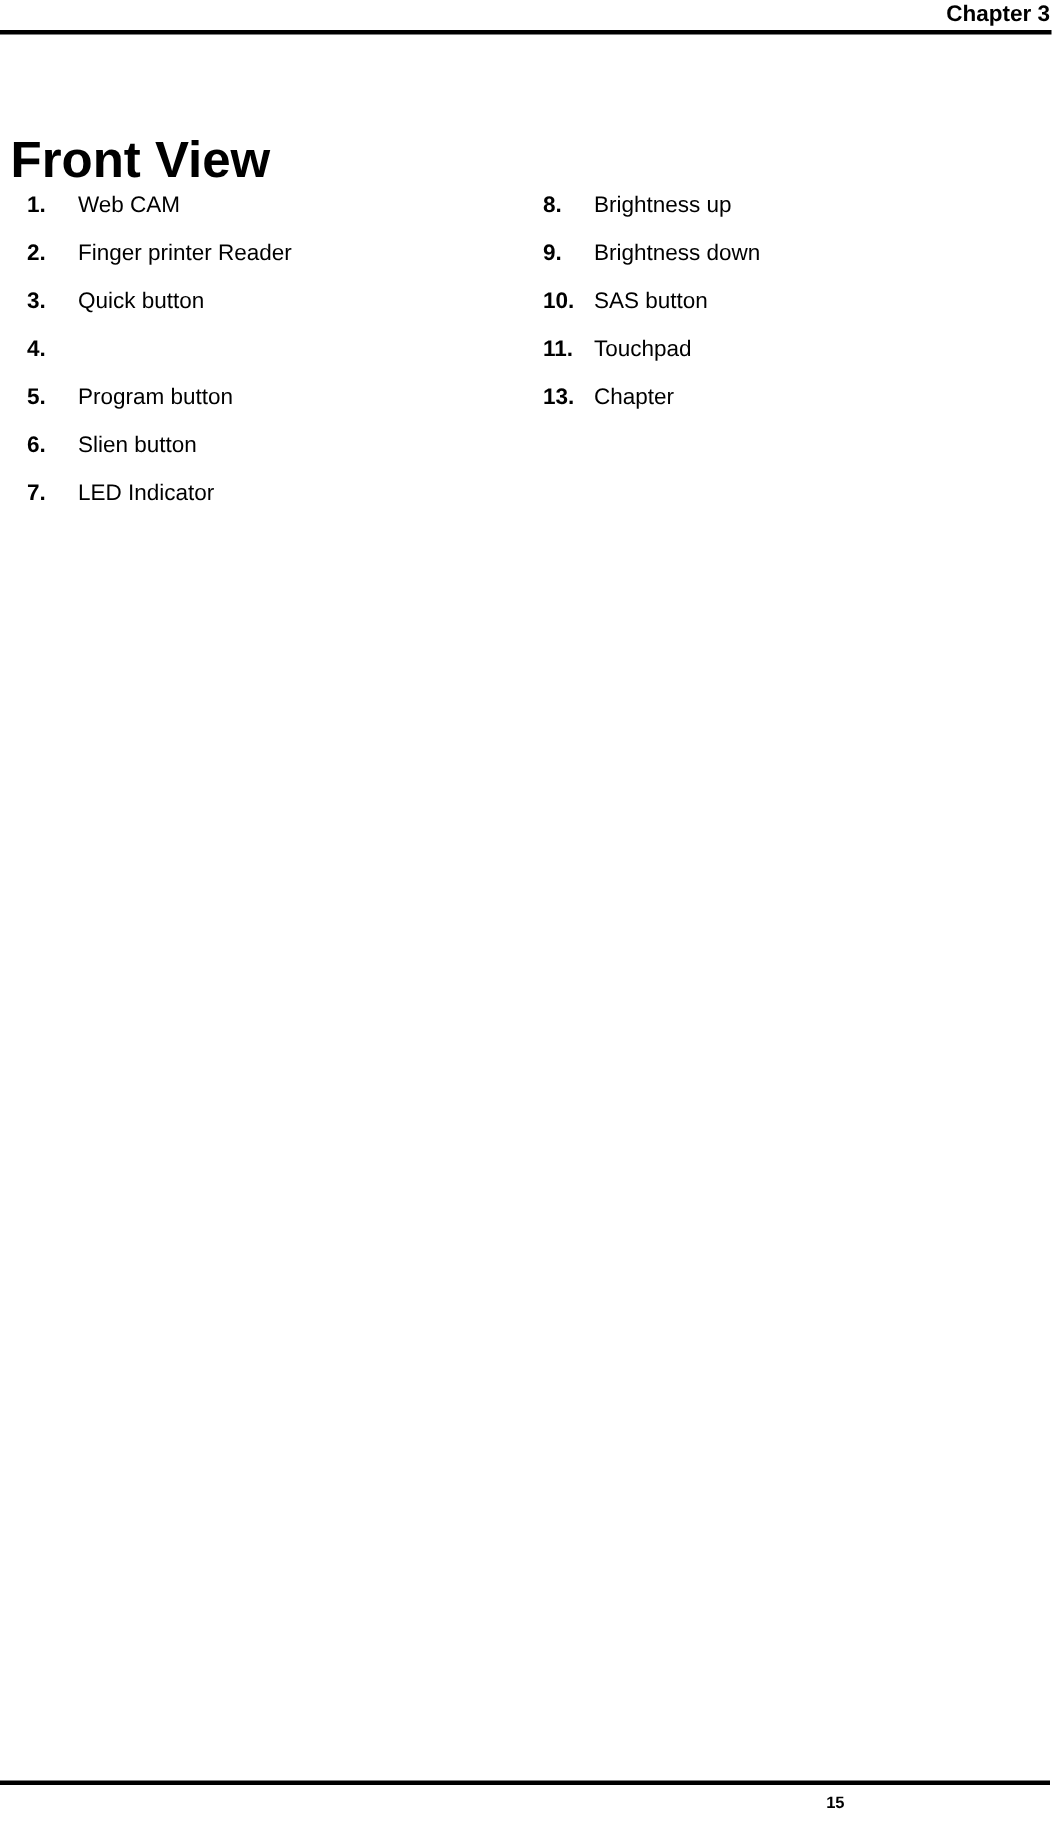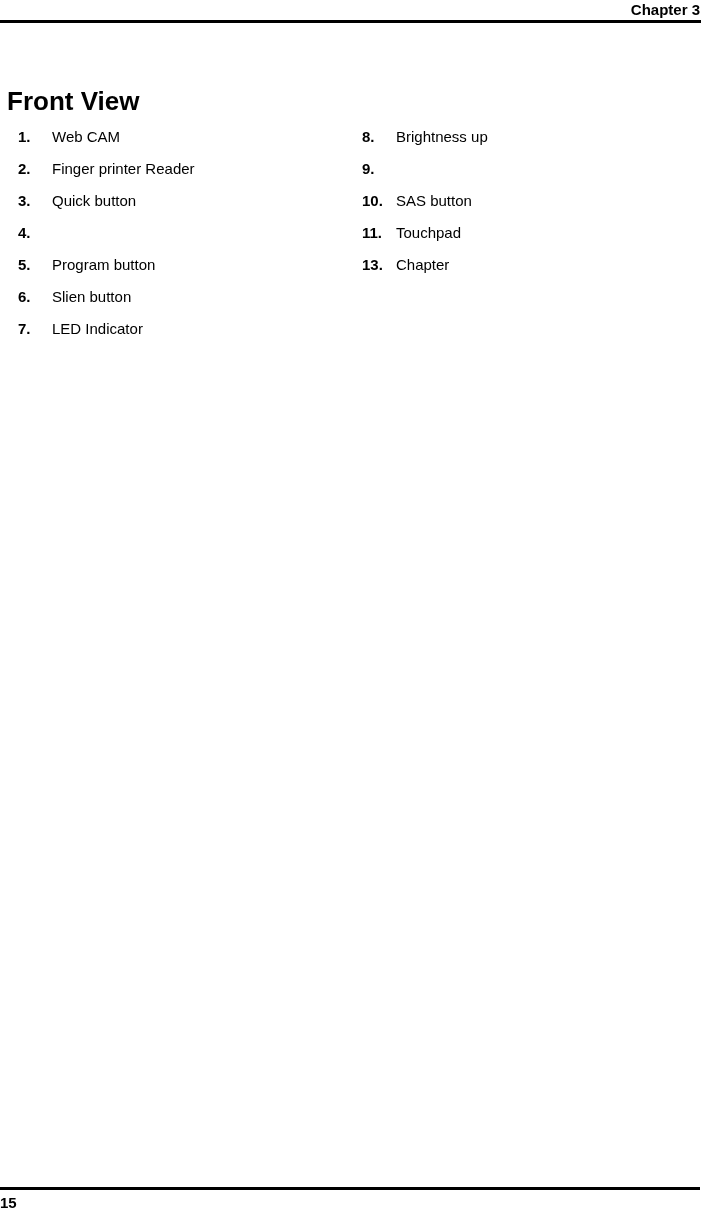--- a/index.html
+++ b/index.html
@@ -50,21 +50,21 @@
     width: 701px;
     height: 3px;
     background: #000000;
   }
 
   
   .section-title {
     position: absolute;
     left: 7px;
     top: 69px;
-    font-size: 26px;
+    font-size: 34px;
     font-weight: bold;
     line-height: 30px;
     white-space: nowrap;
   }
 
   
   .callout-list {
     position: absolute;
     top: 121px;
     left: 0;
@@ -120,22 +120,22 @@
     top: 2px;
     width: 700px;
     height: 3px;
     background: #000000;
   }
   .footer-page-number {
     position: absolute;
     left: 0;
     top: 8px;
     width: 563px;
-    text-align: left;
-    font-size: 15px;
+    text-align: right;
+    font-size: 11px;
     font-weight: bold;
     line-height: 19px;
   }
 </style>
 </head>
 <body>
 
 <div class="page">
 
   <div class="page-header">
@@ -175,20 +175,21 @@
           <span class="callout-label">LED Indicator</span>
         </div>
       </div>
     <div class="callout-col right">
         <div class="callout-item">
           <span class="callout-num">8.</span>
           <span class="callout-label">Brightness up</span>
         </div>
         <div class="callout-item">
           <span class="callout-num">9.</span>
+          <span class="callout-label">Brightness down</span>
         </div>
         <div class="callout-item">
           <span class="callout-num">10.</span>
           <span class="callout-label">SAS button</span>
         </div>
         <div class="callout-item">
           <span class="callout-num">11.</span>
           <span class="callout-label">Touchpad</span>
         </div>
         <div class="callout-item">

